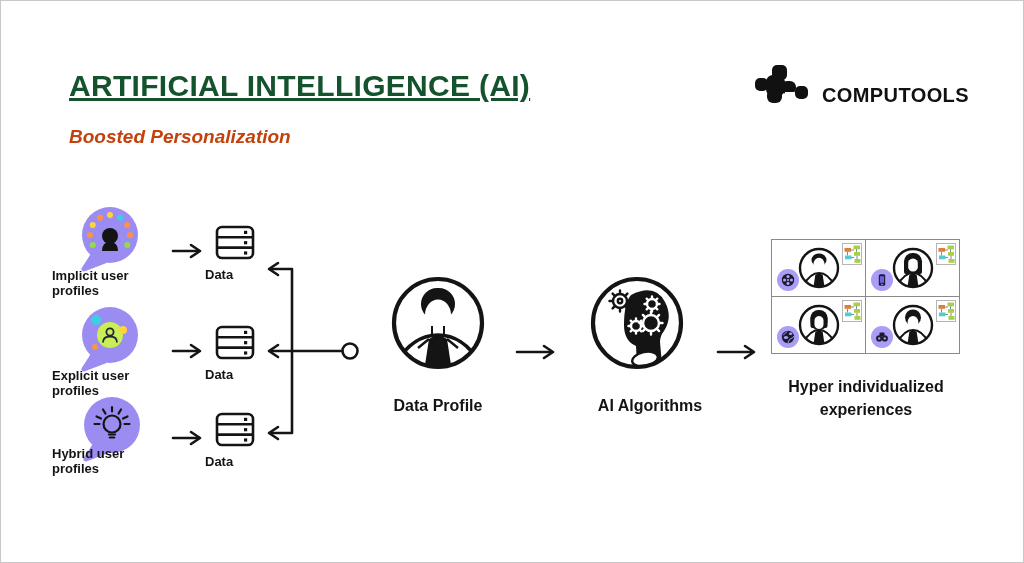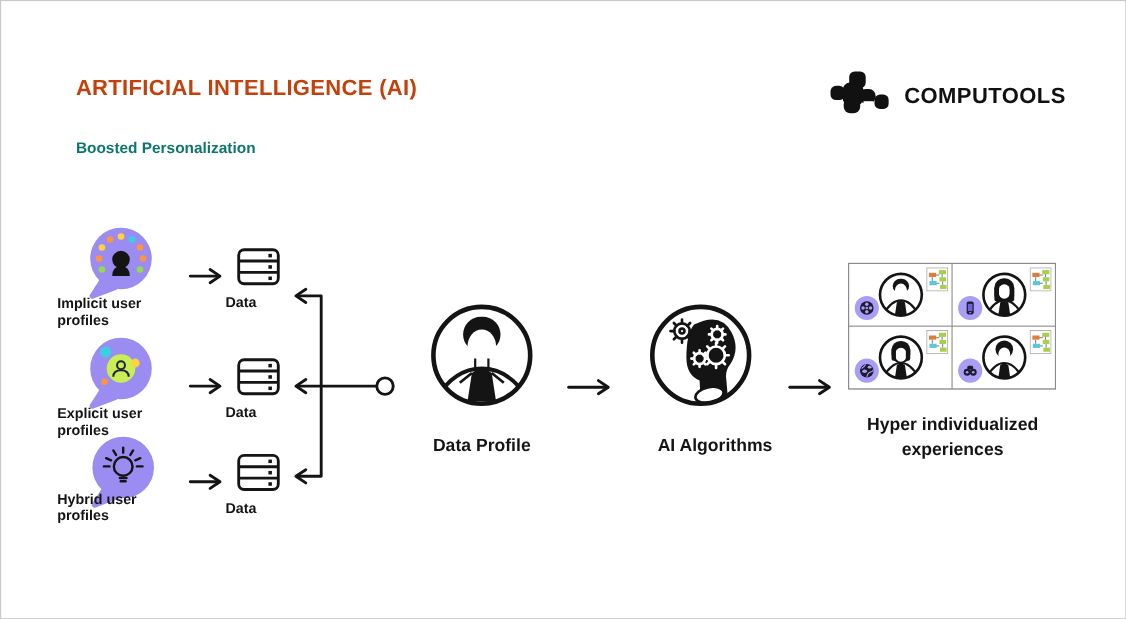--- a/index.html
+++ b/index.html
@@ -5,27 +5,27 @@
   * { margin:0; padding:0; box-sizing:border-box; }
   html,body { background:#e9e9e9; }
   #canvas {
     position:relative; width:1024px; height:563px;
     background:#ffffff; border:1px solid #c8c8c8;
     font-family:"Liberation Sans", "DejaVu Sans", sans-serif;
     color:#141414; overflow:hidden;
   }
   .title {
     position:absolute; left:68px; top:68px;
-    font-size:20px; font-weight:700; letter-spacing:.3px; color:#c2410c;
+    font-size:30px; font-weight:700; letter-spacing:.3px; color:#14532d;text-decoration:underline;
   }
   .subtitle {
     position:absolute; left:68px; top:125px;
-    font-size:14px; font-weight:600; color:#0f766e;
-  }
-  .brand { position:absolute; left:753px; top:62px; display:flex; gap:14px; }
+    font-size:19px; font-weight:600; color:#c2410c;font-style:italic;
+  }
+  .brand { position:absolute; left:753px; top:62px; display:flex; align-items:center; gap:14px; }
   .brand-text { font-size:20px; font-weight:700; letter-spacing:.4px; color:#111; padding-top:14px; }
   .src-label, .data-label {
     position:absolute; text-align:left; font-size:13px; font-weight:600;
     line-height:1.18; color:#141414;
   }
   .node-label {
     position:absolute; text-align:center; font-size:16px; font-weight:700;
     line-height:1.45; color:#141414;
   }
   .abs { position:absolute; }

